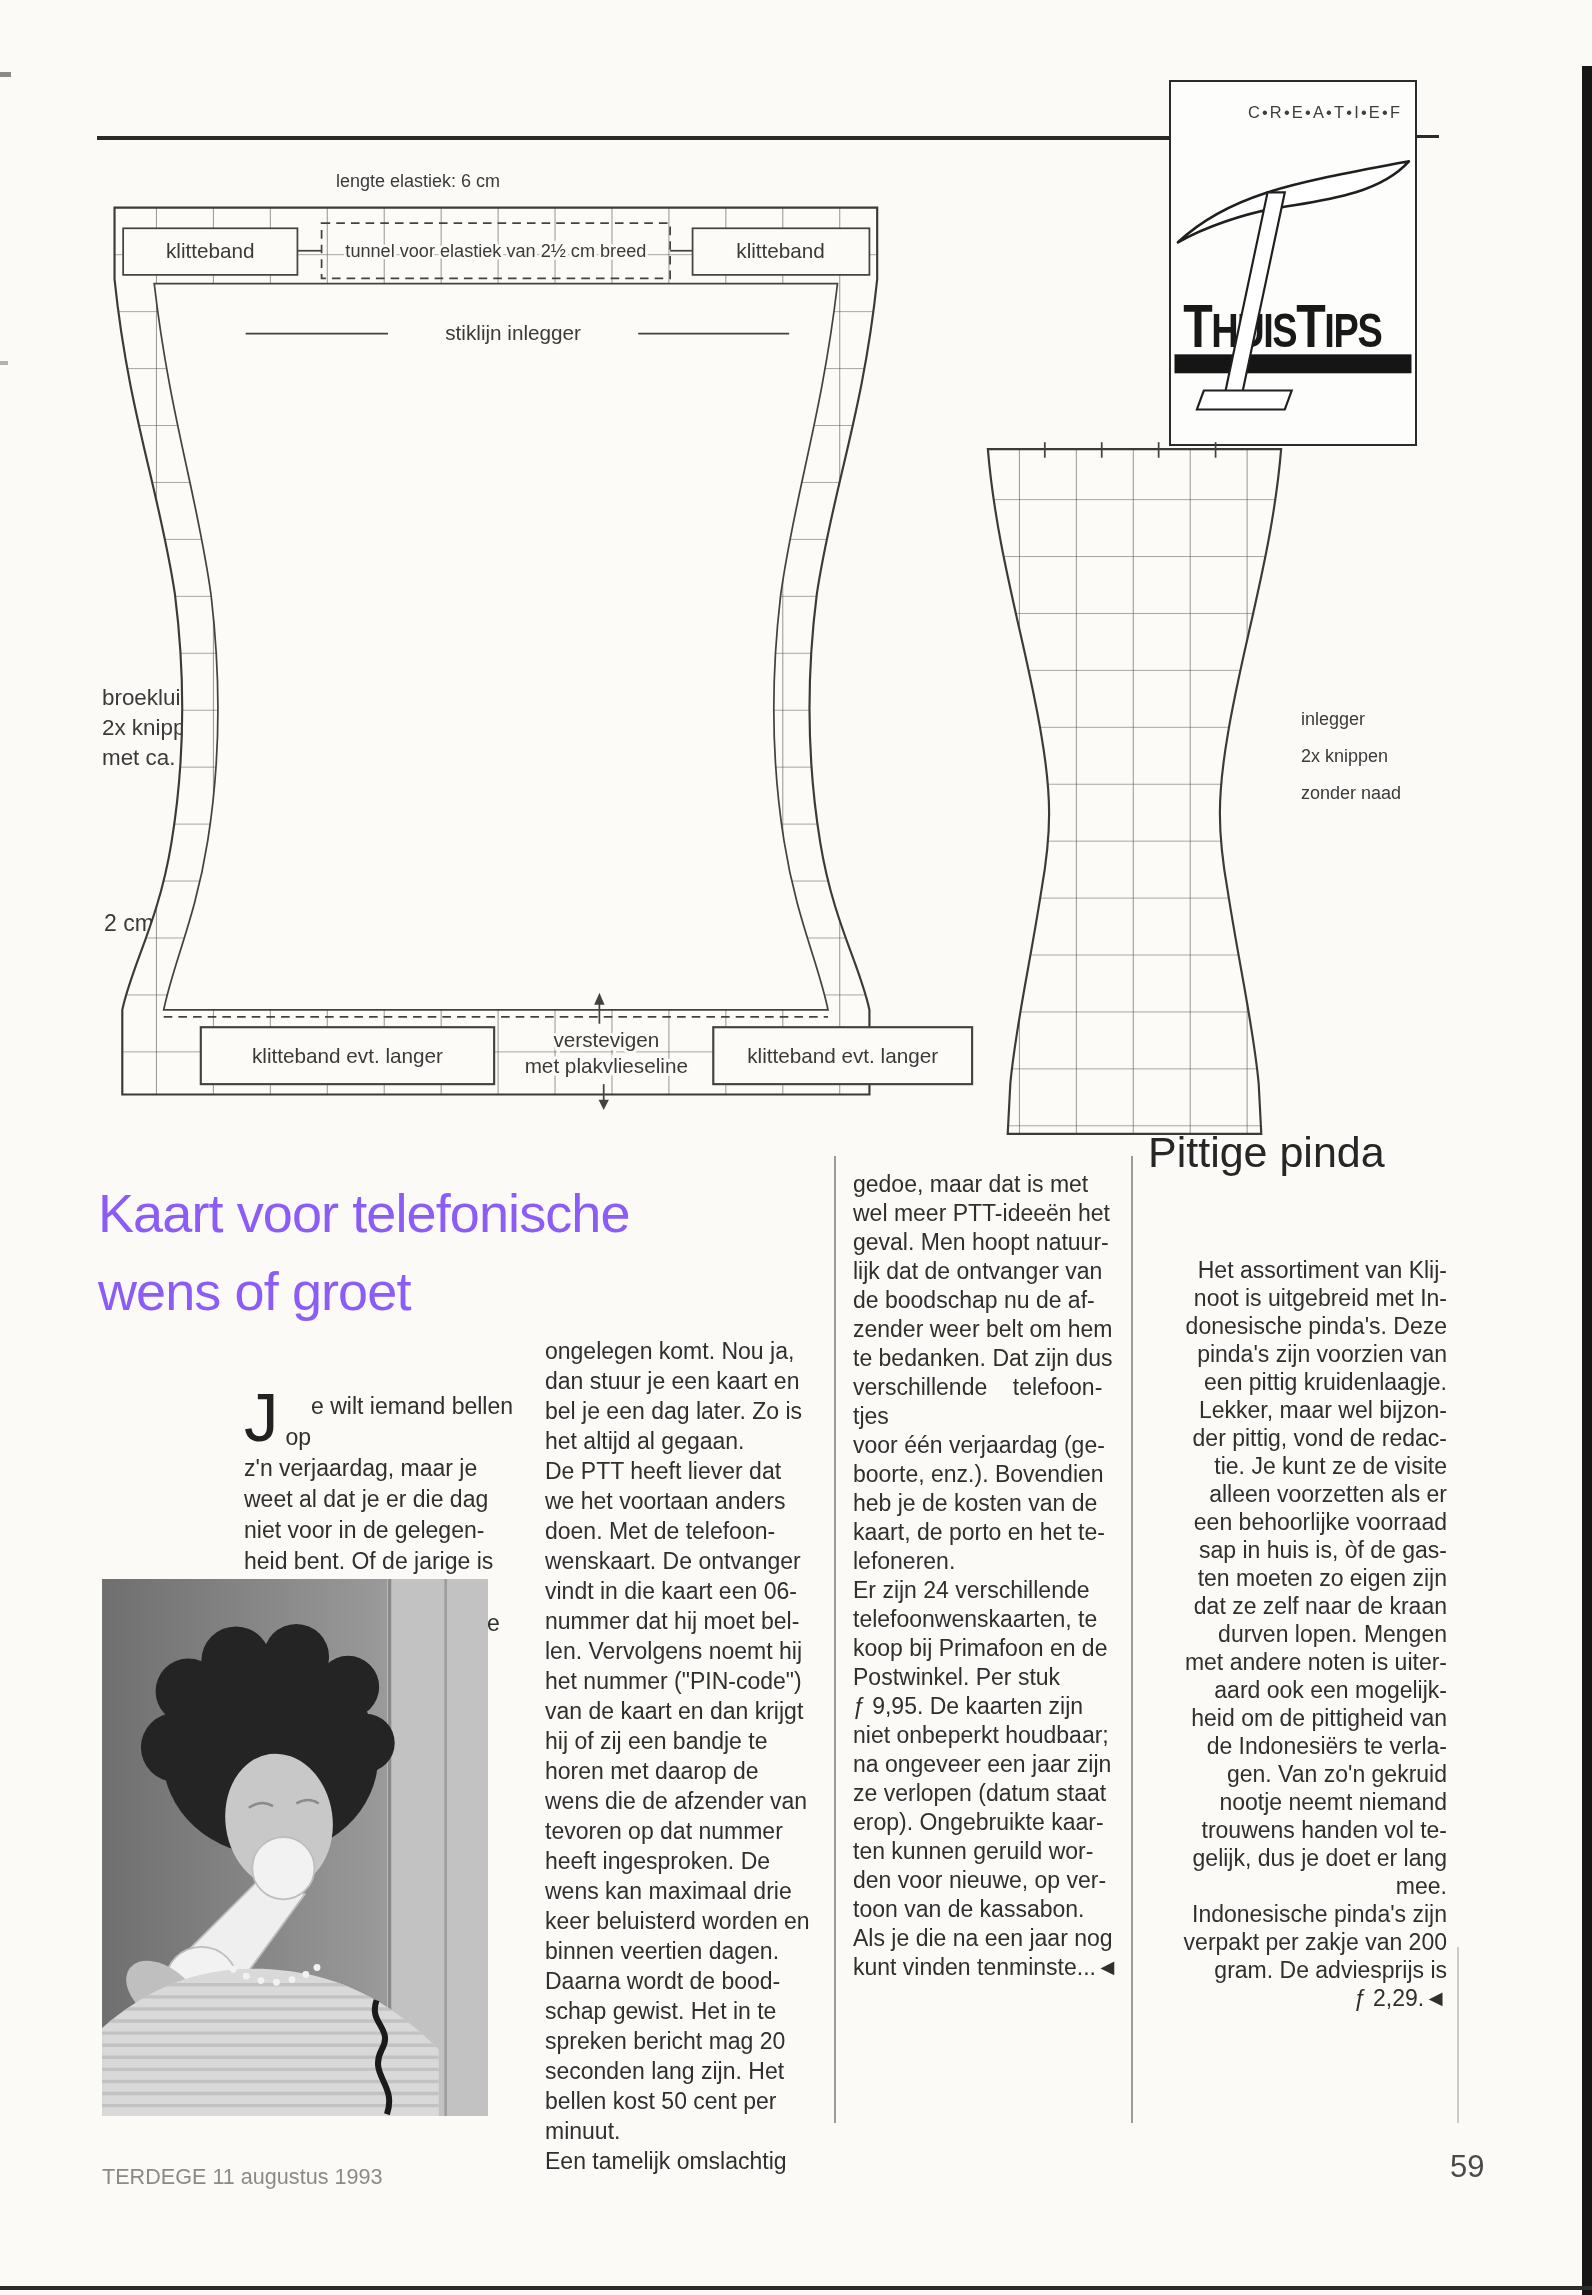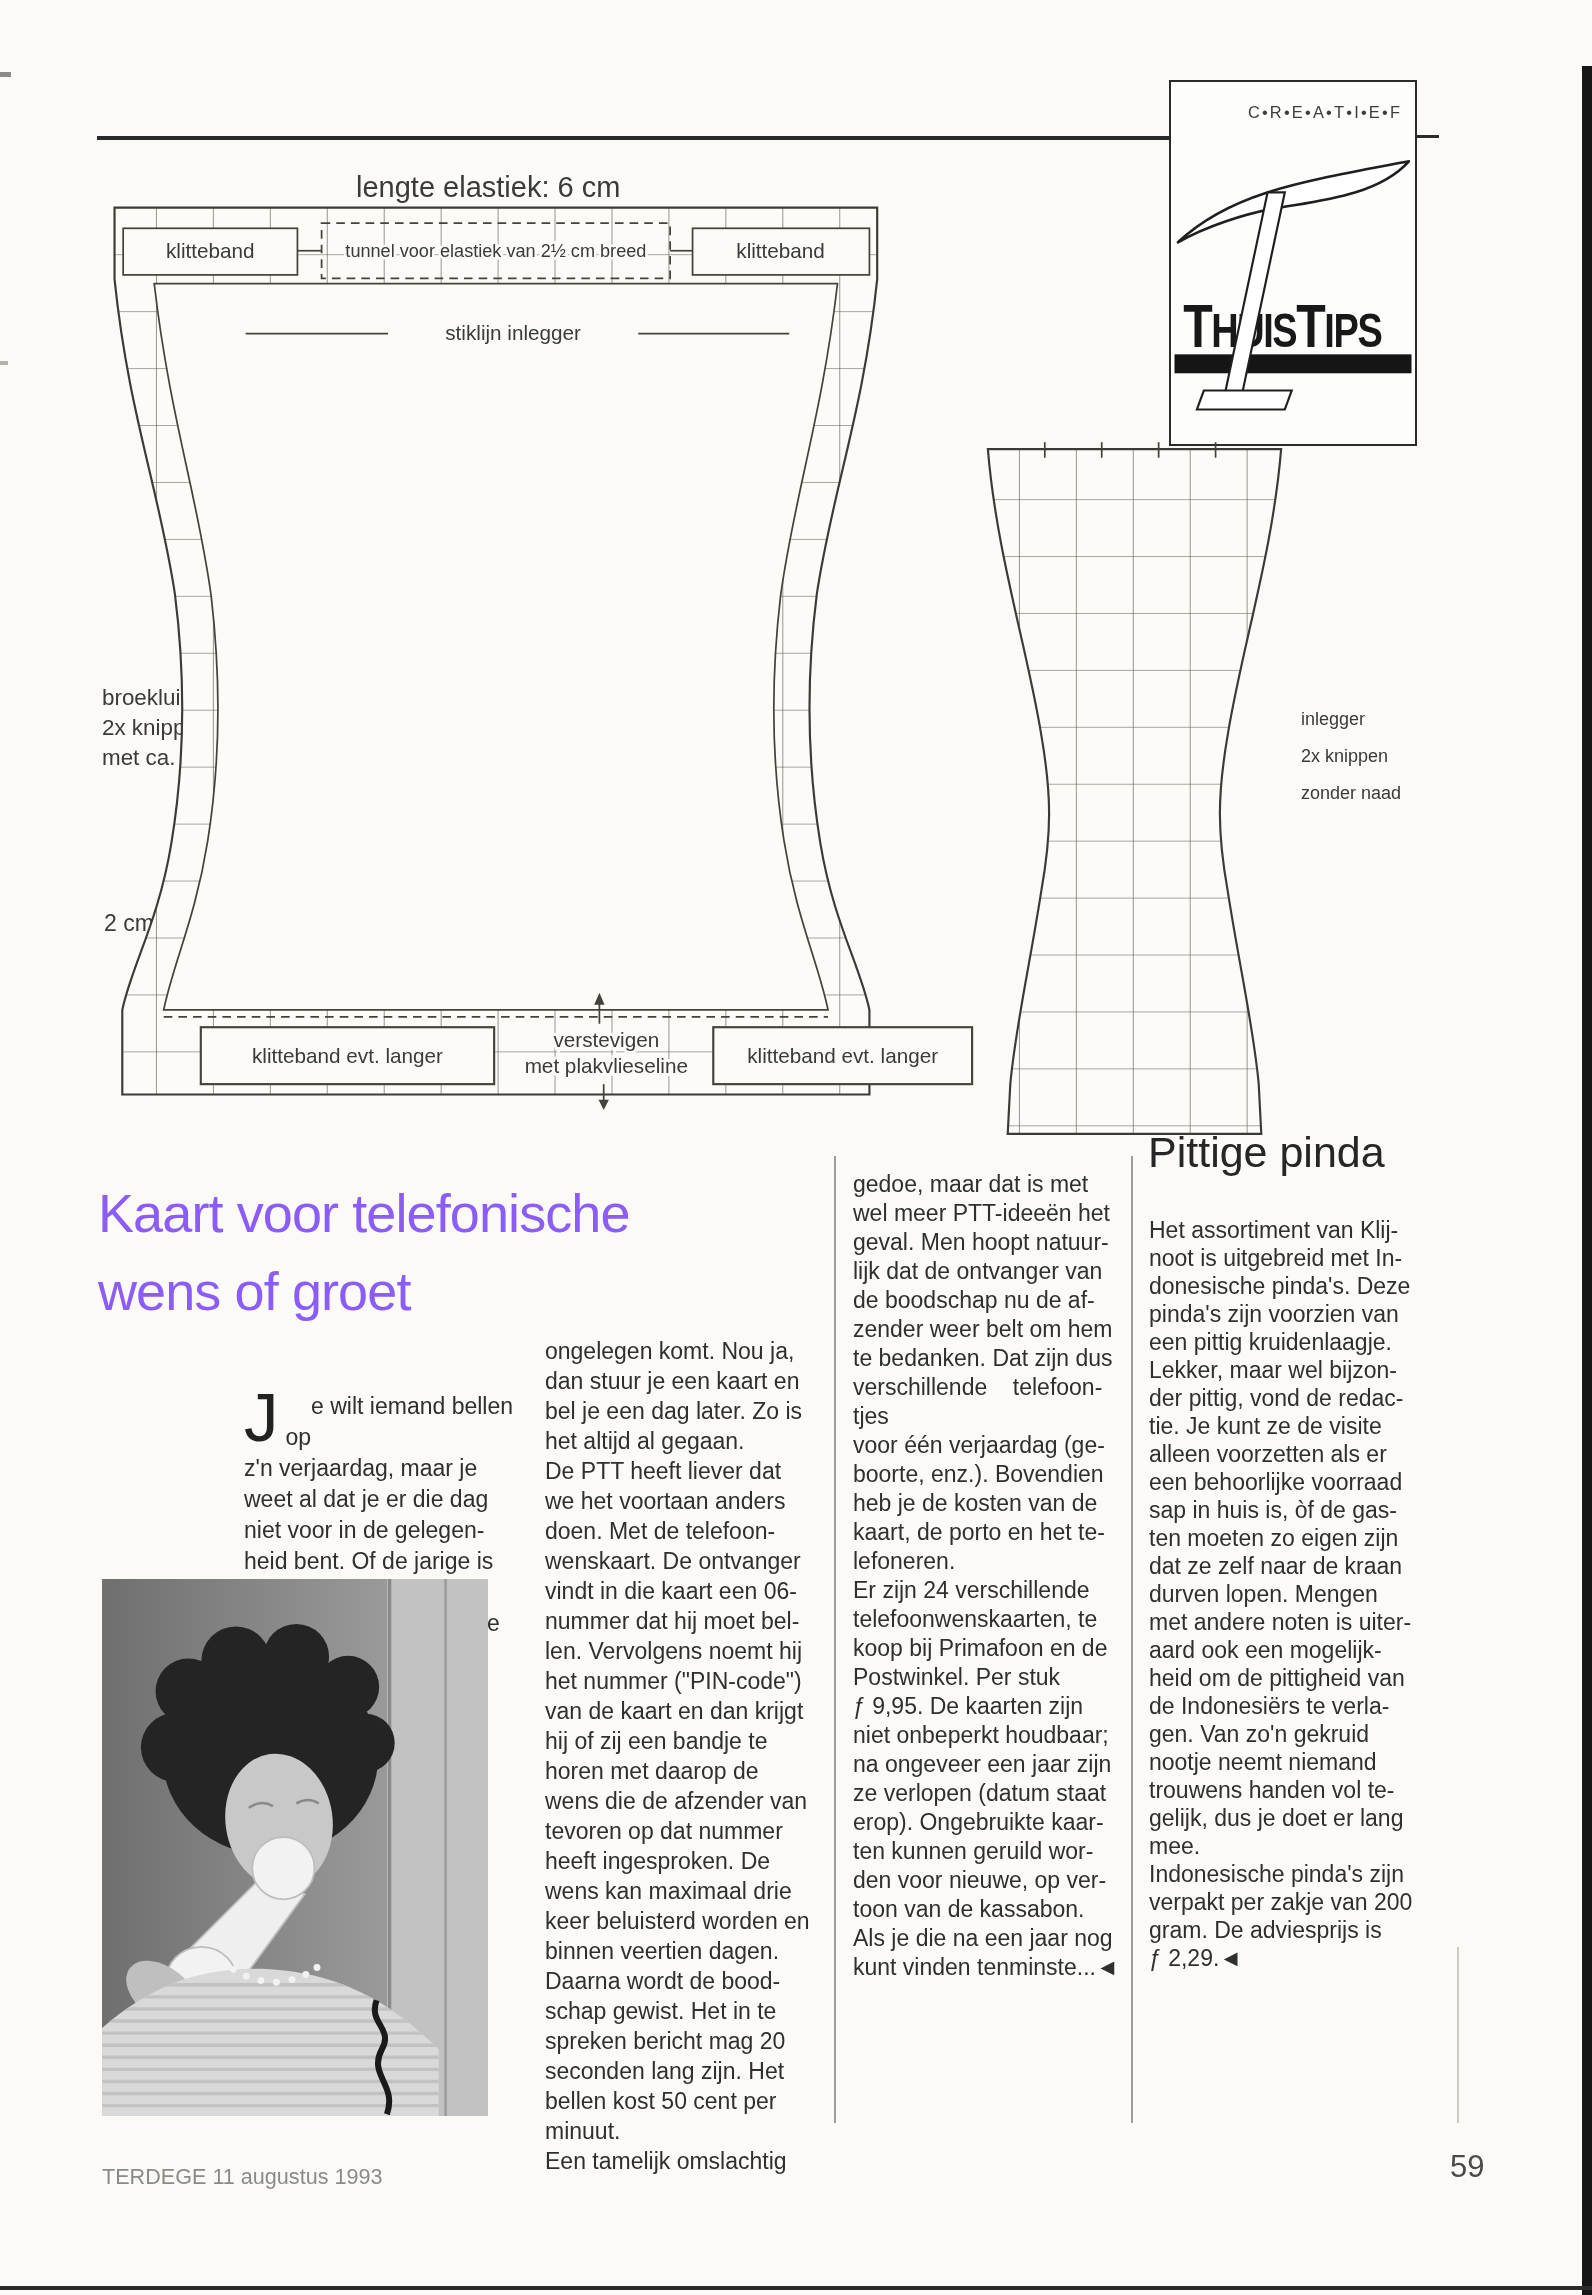--- a/index.html
+++ b/index.html
@@ -12,21 +12,21 @@
   #mark1{left:0;top:72px;width:11.2px;height:5.2px;background:#8a8a86;}
   #mark2{left:0;top:361px;width:7.8px;height:4.3px;background:#b5b3ac;}
   
   #rule-top{left:97px;top:136px;width:1073px;height:3.5px;background:#2a2a2a;}
   #rule-tick{left:1417px;top:135px;width:22.4px;height:2.6px;background:#2a2a2a;}
   #logo-box{left:1169px;top:80px;width:248px;height:366px;border:2.2px solid #2b2b2b;background:#fdfdfb;box-sizing:border-box;}
   #creatief{position:absolute;left:0;top:21px;width:100%;text-align:center;font-size:16.4px;
             letter-spacing:2.2px;color:#3d3d3d;padding-left:32px;}
   #logo-svg{position:absolute;left:0;top:50px;}
   
-  #label-lengte{left:356px;top:171px;font-size:29px;color:#3a3a3a;}
+  #label-lengte{left:336px;top:171px;font-size:18px;color:#3a3a3a;}
   #svg-broekluier{left:99px;top:197px;}
   #svg-inlegger{left:962px;top:442px;}
   .vlabel{writing-mode:vertical-rl;font-size:21px;color:#3c3c3c;letter-spacing:0.9px;}
   #label-tunnel-left{left:274px;top:407px;}
   #label-tunnel-right{left:739px;top:425px;}
   #label-broekluier{left:102px;top:683px;font-size:22.4px;line-height:30px;white-space:pre-wrap;color:#3a3a3a;}
   #label-schaal{left:104px;top:910px;font-size:23px;color:#3a3a3a;}
   #square-schaal{left:164px;top:887px;width:43px;height:45px;border:2.2px solid #555;}
   #label-inlegger{left:1301px;top:701px;font-size:18px;line-height:37px;white-space:pre-wrap;color:#3a3a3a;}
   
@@ -35,21 +35,21 @@
   .bodycol{font-size:23px;color:#2f2f2f;white-space:pre-wrap;}
   #col1{left:244px;top:1360px;width:285px;line-height:31px;}
   .dropcap{float:left;font-size:69px;line-height:50px;margin:1.7px 7px 0 0;color:#222;}
   #col2{left:545px;top:1336px;width:289px;line-height:30px;}
   #col3{left:853px;top:1170px;width:276px;line-height:29px;}
   #photo{left:102px;top:1579px;}
   #divider1{left:834px;top:1156px;width:1.7px;height:967px;background:#9c9c98;}
   #divider2{left:1131px;top:1156px;width:1.7px;height:967px;background:#9c9c98;}
   #divider3{left:1457px;top:1947px;width:1.7px;height:176px;background:#ccccc6;}
   #pinda-title{left:1148px;top:1128px;font-size:43px;color:#262626;}
-  #pinda-body{left:1149px;top:1216px;width:298px;line-height:28px;}
+  #pinda-body{left:1149px;top:1256px;width:298px;line-height:28px;text-align:right;}
   
   #footer-left{left:102px;top:2164px;font-size:21.6px;color:#8a8a86;}
   #page-num{left:1450px;top:2149px;font-size:31px;color:#4a4a4a;}
   
   .svglabel{paint-order:stroke;stroke:#fbfaf7;stroke-width:7px;fill:#3a3a3a;
             font-family:"Liberation Sans",sans-serif;font-size:24px;}
   .svglabel-sm{paint-order:stroke;stroke:#fbfaf7;stroke-width:6px;fill:#3a3a3a;
             font-family:"Liberation Sans",sans-serif;font-size:21px;}
 </style>
 </head>

